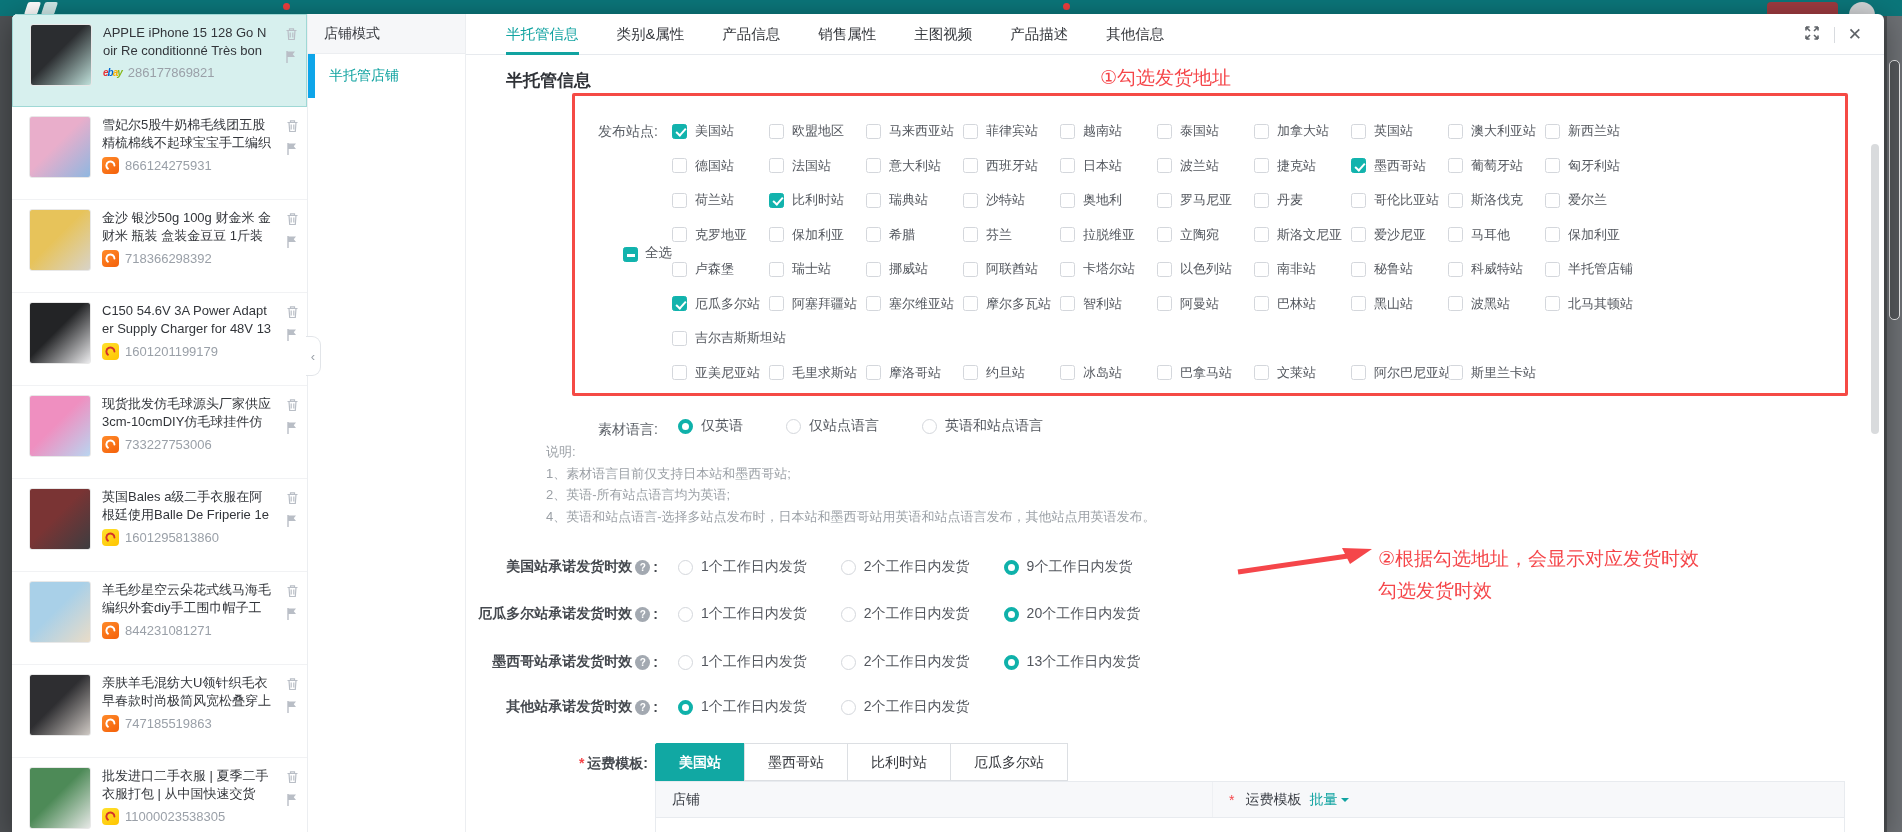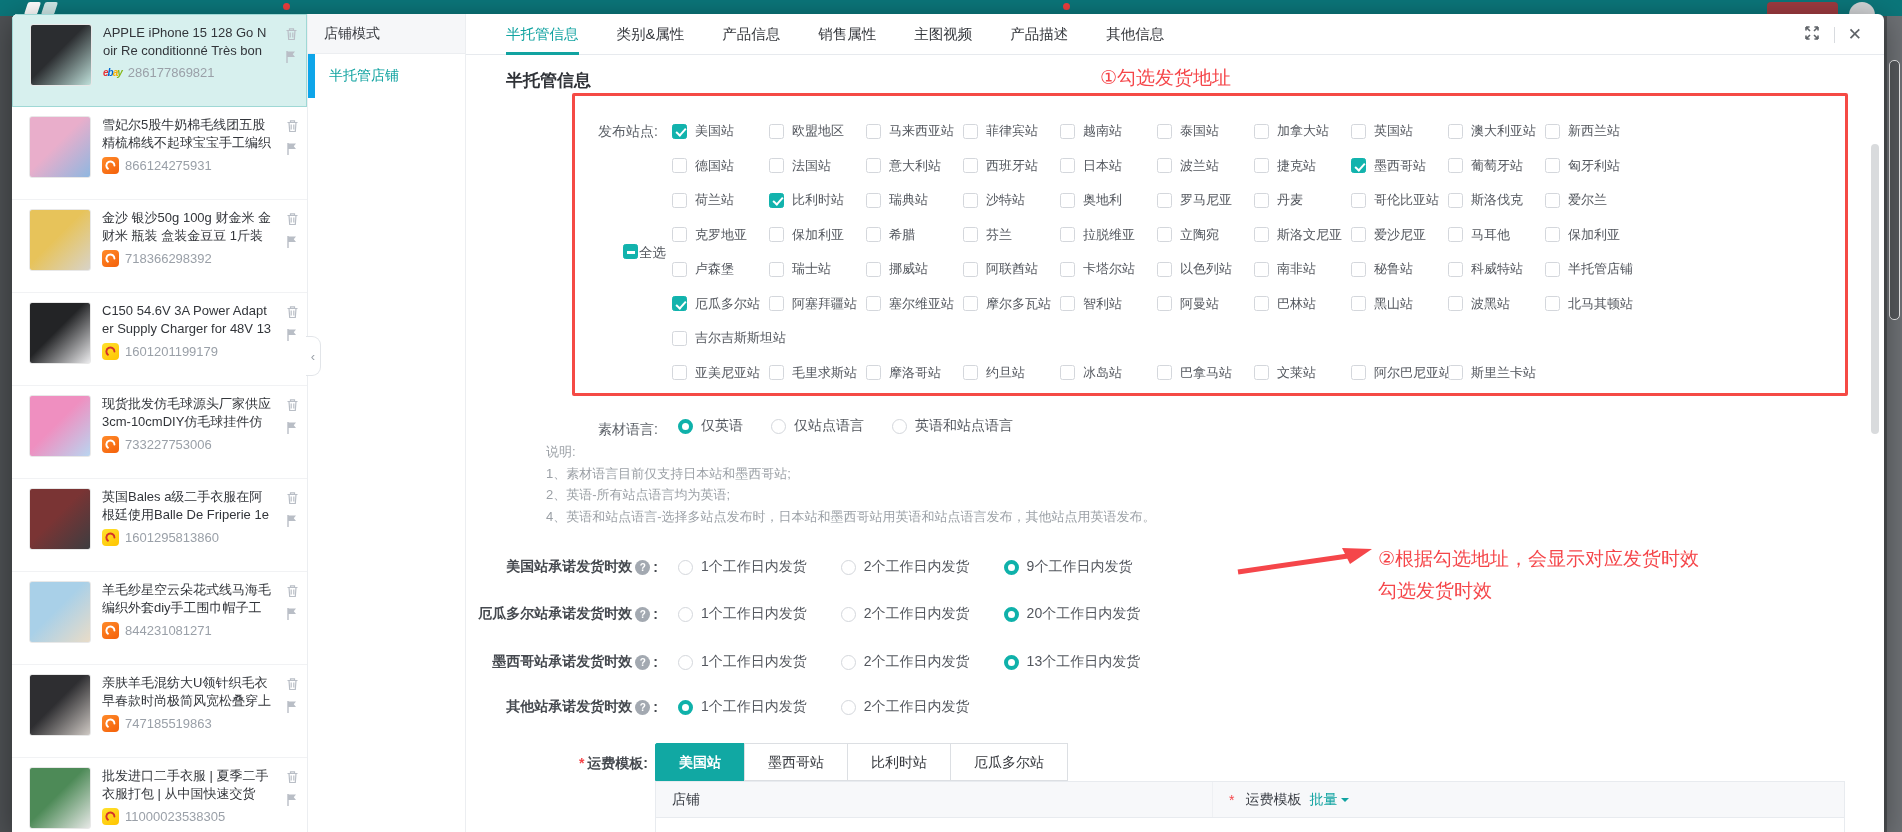--- a/index.html
+++ b/index.html
@@ -69,26 +69,26 @@
   .req{color:#f5464a;margin-right:3px;}
   .sites{position:absolute;left:206px;top:59px;}
   .site-row{display:grid;grid-template-columns:repeat(10,97px);height:34.5px;align-items:center;}
   .site{display:flex;align-items:center;gap:8px;font-size:13px;color:#53575e;white-space:nowrap;cursor:pointer;}
   .cb{width:15px;height:15px;border:1px solid #d4d7dc;border-radius:2.5px;background:#fff;position:relative;flex:none;}
   .cb.checked{background:#12b3ad;border-color:#12b3ad;}
   .cb.checked::after{content:"";position:absolute;left:4.5px;top:1.5px;width:4px;height:8px;
     border:solid #fff;border-width:0 2px 2px 0;transform:rotate(42deg);}
   .cb.ind{background:#12b3ad;border-color:#12b3ad;}
   .cb.ind::after{content:"";position:absolute;left:2.5px;top:6px;width:8px;height:2.5px;background:#fff;}
-  .selectall{position:absolute;left:157px;top:189px;display:flex;align-items:flex-start;gap:1px;
+  .selectall{position:absolute;left:157px;top:189px;display:flex;align-items:flex-end;gap:7px;
     font-size:13.5px;color:#53575e;cursor:pointer;}
   .radio{width:15px;height:15px;border-radius:50%;border:1px solid #d4d7dc;background:#fff;flex:none;}
   .radio.sel{border:4.5px solid #0fb1aa;}
   .opt{display:flex;align-items:center;gap:8px;font-size:14px;color:#53575e;white-space:nowrap;cursor:pointer;}
-  .optrow{position:absolute;display:flex;gap:28px;align-items:center;}
+  .optrow{position:absolute;display:flex;gap:43px;align-items:center;}
   .notes{position:absolute;left:80px;top:386px;font-size:13px;color:#9ba0a6;line-height:21.5px;}
   .drow{position:absolute;left:0;display:flex;height:22px;}
   .dlabel{width:192px;display:flex;justify-content:flex-end;align-items:center;gap:3px;
     font-size:14px;font-weight:bold;color:#45494f;white-space:nowrap;}
   .help{width:15px;height:15px;border-radius:50%;background:#a3a9b1;color:#fff;font-size:10px;font-weight:bold;
     display:flex;align-items:center;justify-content:center;flex:none;cursor:pointer;}
   .dopts{display:flex;gap:34px;margin-left:20px;}
   
   .ftabs{position:absolute;left:189px;top:688px;display:flex;}
   .ftab{height:38px;line-height:36px;padding:0 23px;border:1px solid #dcdfe3;background:#fff;

